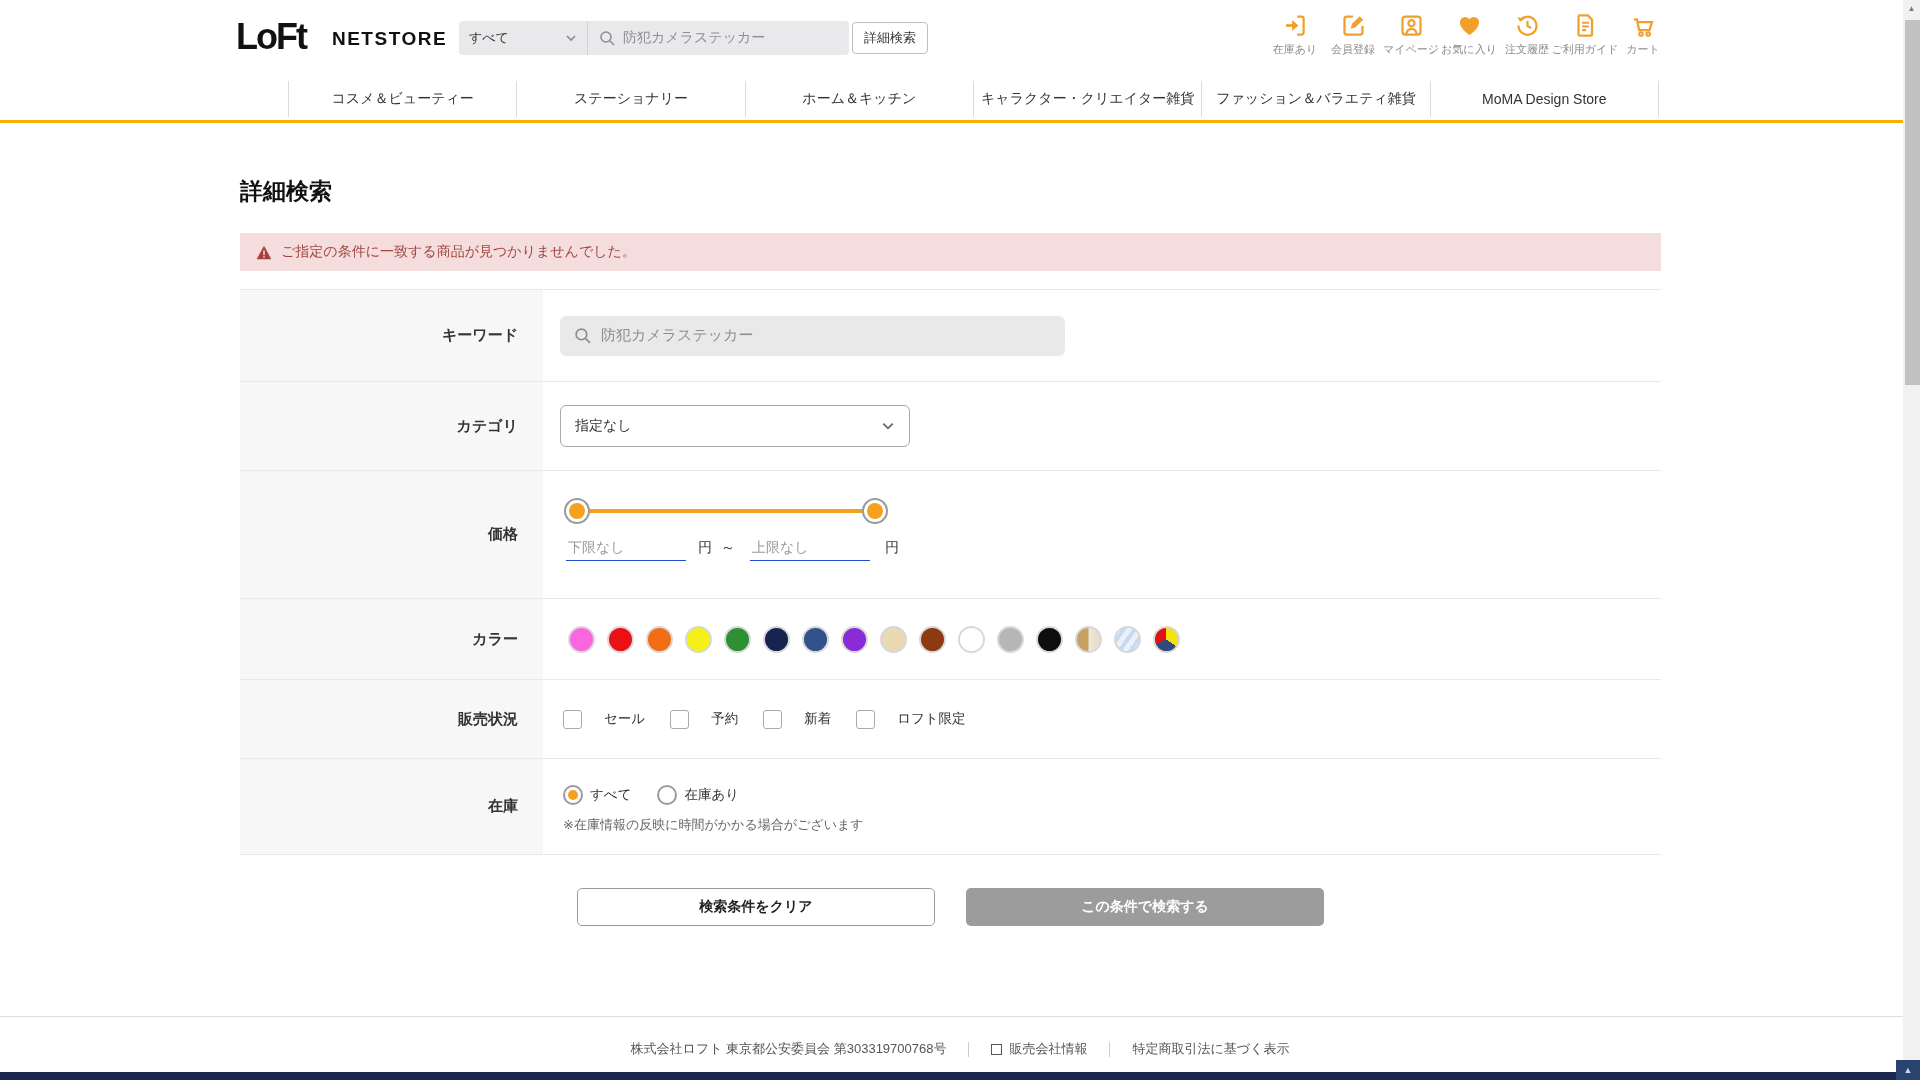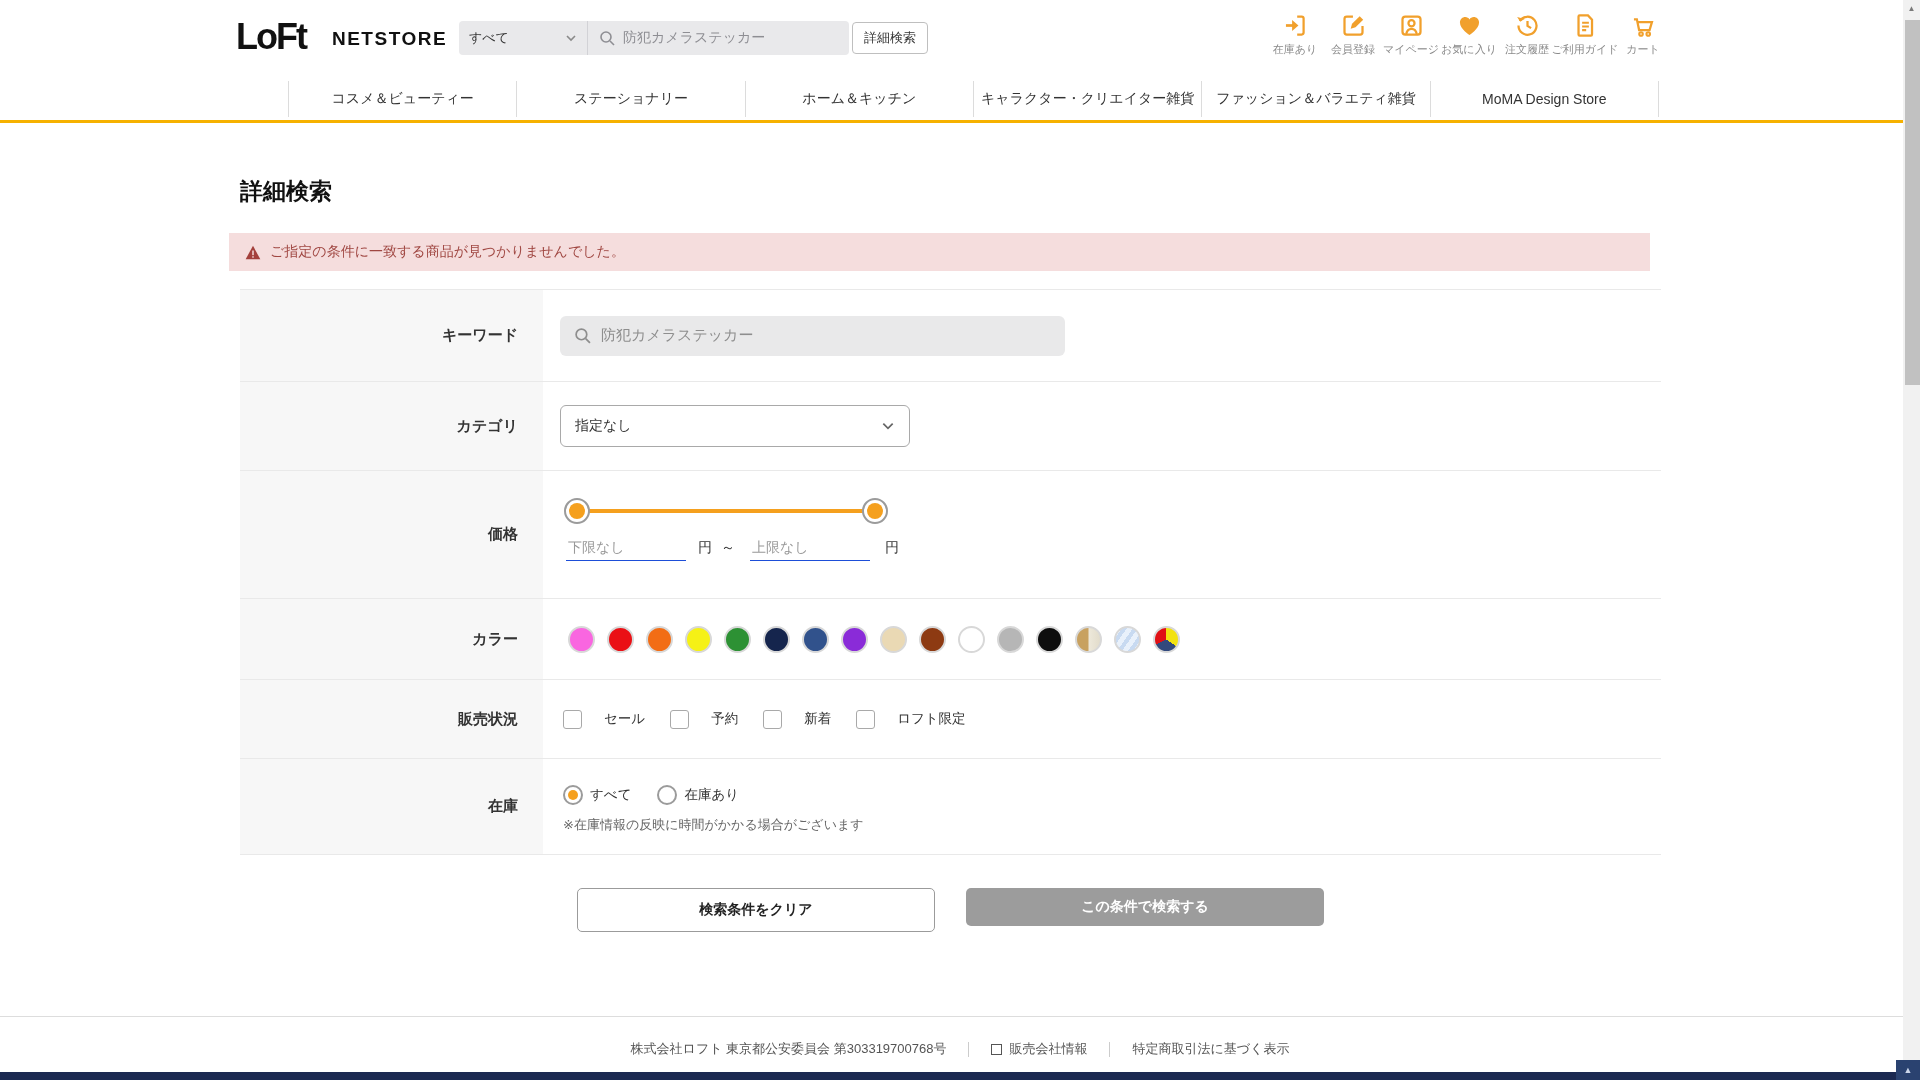--- a/index.html
+++ b/index.html
@@ -32,21 +32,21 @@
   .nav { position:absolute; top:75px; left:0; width:100%; height:48px; background:#fff;
     border-bottom:3px solid #F6B100; }
   .nav-list { position:absolute; left:288px; right:261px; top:6px; bottom:3px; display:flex; list-style:none; }
   .nav-item { flex:1; display:flex; align-items:center; justify-content:center; font-size:14px;
     color:#333; border-left:1px solid #DCDCDC; cursor:pointer; white-space:nowrap; }
   .nav-item:last-child { border-right:1px solid #DCDCDC; }
 
   
   .page-title { position:absolute; left:240px; top:176px; font-size:23px; font-weight:700; color:#111; }
 
-  .alert { position:absolute; left:229px; top:233px; width:1421px; height:38px; background:#F5DDDD;
+  .alert { position:absolute; left:240px; top:233px; width:1421px; height:38px; background:#F5DDDD;
     display:flex; align-items:center; gap:9px; padding-left:16px; font-size:14px; color:#A04742; }
 
   .form-table { position:absolute; left:240px; top:289px; width:1421px; border-bottom:1px solid #E9E9E9; }
   .row { display:flex; border-top:1px solid #E9E9E9; }
   .row-label { width:303px; background:#F7F7F7; display:flex; align-items:center; justify-content:flex-end;
     padding-right:25px; font-size:15px; font-weight:700; color:#333; }
   .row-content { flex:1; padding-left:17px; }
   .row-keyword { height:92px; } .row-category { height:89px; } .row-price { height:128px;justify-content:space-between; }
   .row-color { height:81px; } .row-sales { height:79px; } .row-stock { height:96px; }
   .vcenter { display:flex; align-items:center; }
@@ -84,21 +84,21 @@
 
   .stock-content { padding-top:26px; }
   .radio-row { display:flex; align-items:center; gap:26px; padding-left:3px; }
   .radio-group { display:flex; align-items:center; gap:7px; cursor:pointer; }
   .radio { position:relative; width:20px; height:20px; border-radius:50%; border:2px solid #9B9B9B; background:#fff; }
   .radio.checked::after { content:""; position:absolute; inset:3px; border-radius:50%; background:#F5A01E; }
   .stock-note { margin-top:11px; font-size:13px; color:#666; padding-left:3px; }
 
   .actions { position:absolute; top:888px; left:240px; width:1421px; display:flex;
     justify-content:center; gap:31px; }
-  .btn-clear { width:358px; height:44px; background:#fff; border:1px solid #9B9B9B; border-radius:5px;
+  .btn-clear { width:358px; height:38px; background:#fff; border:1px solid #9B9B9B; border-radius:5px;
     font-size:14px; font-weight:700; color:#222; cursor:pointer; font-family:inherit; }
   .btn-submit { width:358px; height:38px; background:#9C9C9C; border:none; border-radius:5px;
     font-size:14px; font-weight:700; color:#fff; cursor:pointer; font-family:inherit; }
 
   
   .footer-divider { position:absolute; top:1016px; left:0; width:100%; height:1px; background:#DDDDDD; }
   .footer-row { position:absolute; top:1040px; left:0; width:100%; display:flex; justify-content:center;
     align-items:center; font-size:13px; color:#555; }
   .footer-sep { width:1px; height:15px; background:#CCC; margin:0 22px; }
   .footer-link { display:flex; align-items:center; gap:7px; cursor:pointer; color:#555; }

